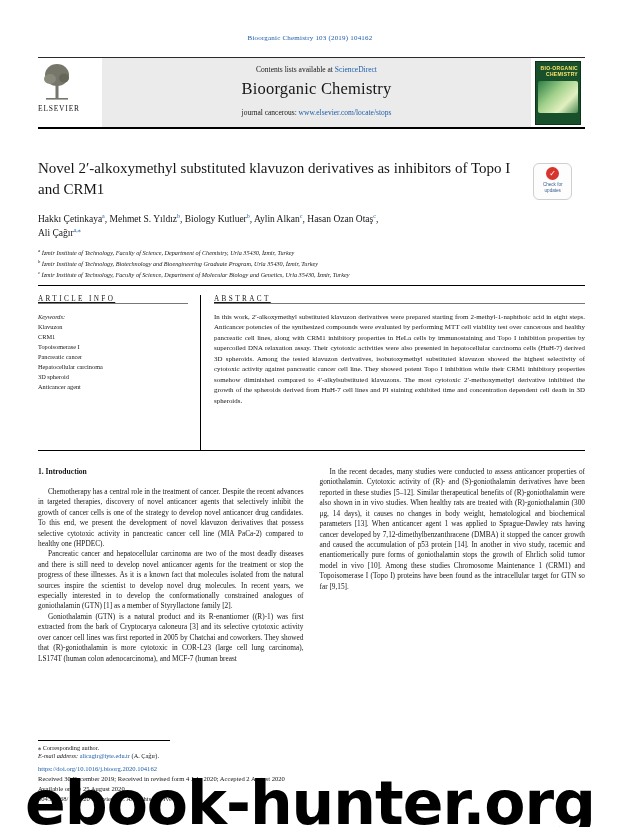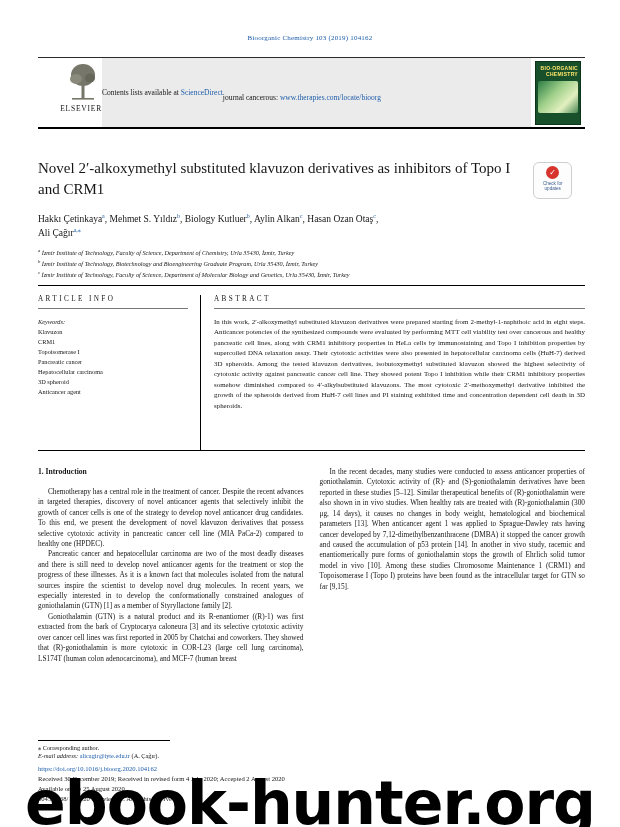--- a/index.html
+++ b/index.html
@@ -11,54 +11,54 @@
   }
   .link { color:#1c5ca8; cursor:pointer; }
 
   .top-ref { position:absolute; top:34px; left:0; right:0; text-align:center; font-size:7px; letter-spacing:.2px; }
 
   .header-box {
     position:absolute; left:38px; right:35px; top:57px; height:72px;
     background:#ebebeb; border-top:1px solid #2a2a2a; border-bottom:2.5px solid #000;
     display:flex;
   }
-  .logo-col { width:64px; background:#fff; display:flex; flex-direction:column; align-items:flex-end; padding-top:4px; }
+  .logo-col { width:64px; background:#fff; display:flex; flex-direction:column; align-items:flex-start; padding-top:4px; }
   .elsevier-text { font-size:7.5px; letter-spacing:.8px; margin-top:2px; }
-  .header-center { flex:1; display:flex; flex-direction:row; align-items:center; }
+  .header-center { flex:1; display:flex; flex-direction:column; align-items:center; padding-top:7px; }
   .contents-line { font-size:7.5px; }
   .journal-title { font-size:16.5px; margin-top:5px; letter-spacing:.2px; }
   .homepage-line { font-size:7.5px; margin-top:9px; }
   .cover-col { width:54px; background:#fff; display:flex; align-items:center; justify-content:center; }
   .cover { width:46px; height:64px; background:#17502a; border:1px solid #0c3318; padding:3px 2px 2px; text-align:right; }
   .cover-line { font-size:5px; color:#ffe56b; font-weight:bold; letter-spacing:.3px; line-height:1.25; font-family:"Liberation Sans",sans-serif; }
   .cover-art { margin-top:4px; width:100%; height:32px; border-radius:2px;
     background:linear-gradient(135deg,#2c7d44,#9fd08a 40%,#e3f0c0 70%,#4c8a55); }
 
-  .title-row { position:absolute; left:38px; right:48px; top:158px; display:flex; align-items:center; }
+  .title-row { position:absolute; left:38px; right:48px; top:158px; display:flex; align-items:flex-end; }
   .article-title { font-size:15px; line-height:1.4; max-width:498px; }
   .check-badge { margin-left:auto; margin-top:2px; width:42px; height:37px; border:1px solid #cfcfcf; border-radius:6px; background:#fdfdfd; text-align:center; padding-top:3px; }
   .badge-icon { width:13px; height:13px; border-radius:50%; background:#d6342c; margin:0 auto 2px; color:#fff; font-size:8px; line-height:13px; font-family:"DejaVu Sans",sans-serif; }
   .badge-icon::before { content:"✓"; }
   .badge-text { font-family:"Liberation Sans",sans-serif; font-size:4.6px; color:#3b5e8f; line-height:1.3; }
 
   .authors { position:absolute; left:38px; top:212px; width:520px; font-size:9.5px; line-height:1.5; }
   .asup { color:#1c5ca8; font-size:6px; }
 
   .affiliations { position:absolute; left:38px; top:247px; font-size:6.2px; font-style:italic; line-height:1.58; }
   .affiliations sup { font-size:4.6px; font-style:italic; }
 
   .meta-section {
     position:absolute; left:38px; right:35px; top:285px; height:166px;
     border-top:1px solid #000; border-bottom:1px solid #000;
     display:flex; padding-top:9px; overflow:hidden;
   }
   .meta-left { width:162px; flex:none; }
   .meta-div { width:1px; background:#000; flex:none; }
   .meta-right { flex:1; padding-left:13px; }
-  .meta-heading { font-size:7.2px; letter-spacing:2.4px; border-bottom:1px solid #777; padding-bottom:5px; margin-bottom:8px; white-space:nowrap; }
+  .meta-heading { font-size:7.2px; letter-spacing:2.4px; border-bottom:1px solid #777; margin-bottom:8px; white-space:nowrap;text-decoration:underline; }
   .meta-left .meta-heading { margin-right:12px; }
   .kw-label { font-size:6.3px; font-style:italic; line-height:1.6; }
   .kw { font-size:6.3px; line-height:1.6; }
   .abstract-text { font-size:6.9px; line-height:1.52; text-align:justify; }
 
   .body-columns {
     position:absolute; left:38px; right:35px; top:467px; height:268px; overflow:hidden;
     display:flex; gap:16px; font-size:7.3px; line-height:1.43; text-align:justify;justify-content:space-between;
   }
   .col { flex:1; }
@@ -94,21 +94,22 @@
         <ellipse cx="19" cy="13" rx="12" ry="11" fill="#76766a"></ellipse>
         <ellipse cx="12" cy="17" rx="6" ry="5" fill="#8a8a7c"></ellipse>
         <ellipse cx="26" cy="16" rx="5" ry="4.5" fill="#666659"></ellipse>
         <rect x="17.5" y="22" width="3" height="14" fill="#76766a"></rect>
         <rect x="8" y="36" width="22" height="1.6" fill="#76766a"></rect>
       </svg>
       <div class="elsevier-text">ELSEVIER</div>
     </div>
     <div class="header-center">
       <div class="contents-line"><span>Contents lists available at </span><span class="link">ScienceDirect</span></div>
-      <div class="homepage-line"><span>journal cancerous: </span><span class="link">www.therapies.com/locate/bioorg</span></div>
+      <div class="journal-title">Bioorganic Chemistry</div>
+      <div class="homepage-line"><span>journal cancerous: </span><span class="link">www.elsevier.com/locate/stops</span></div>
     </div>
     <div class="cover-col">
       <div class="cover">
         <div class="cover-line">BIO-ORGANIC</div>
         <div class="cover-line">CHEMISTRY</div>
         <div class="cover-art"></div>
       </div>
     </div>
   </div>
 

